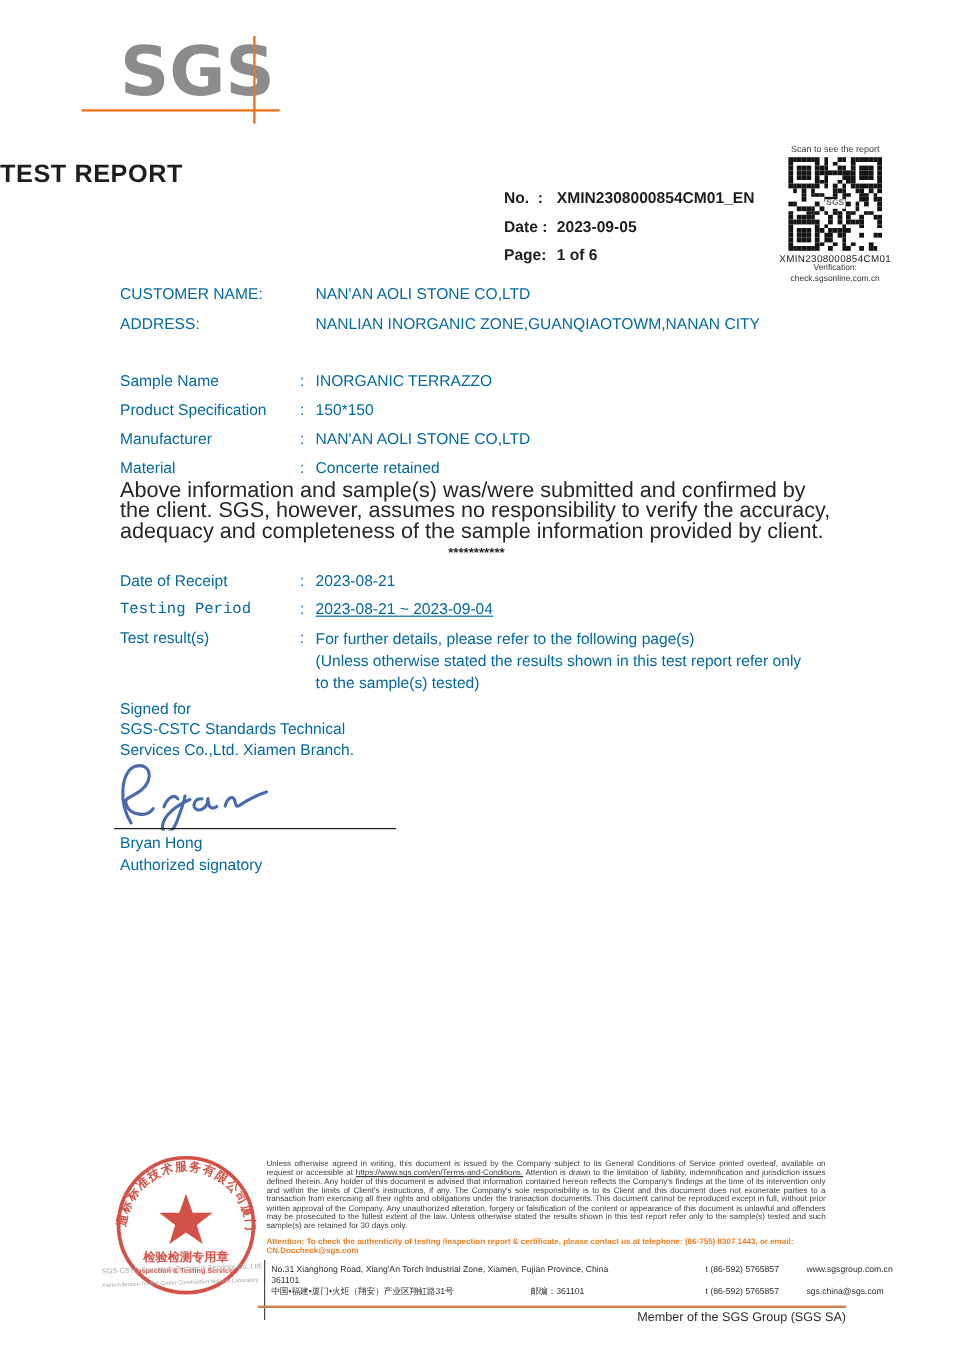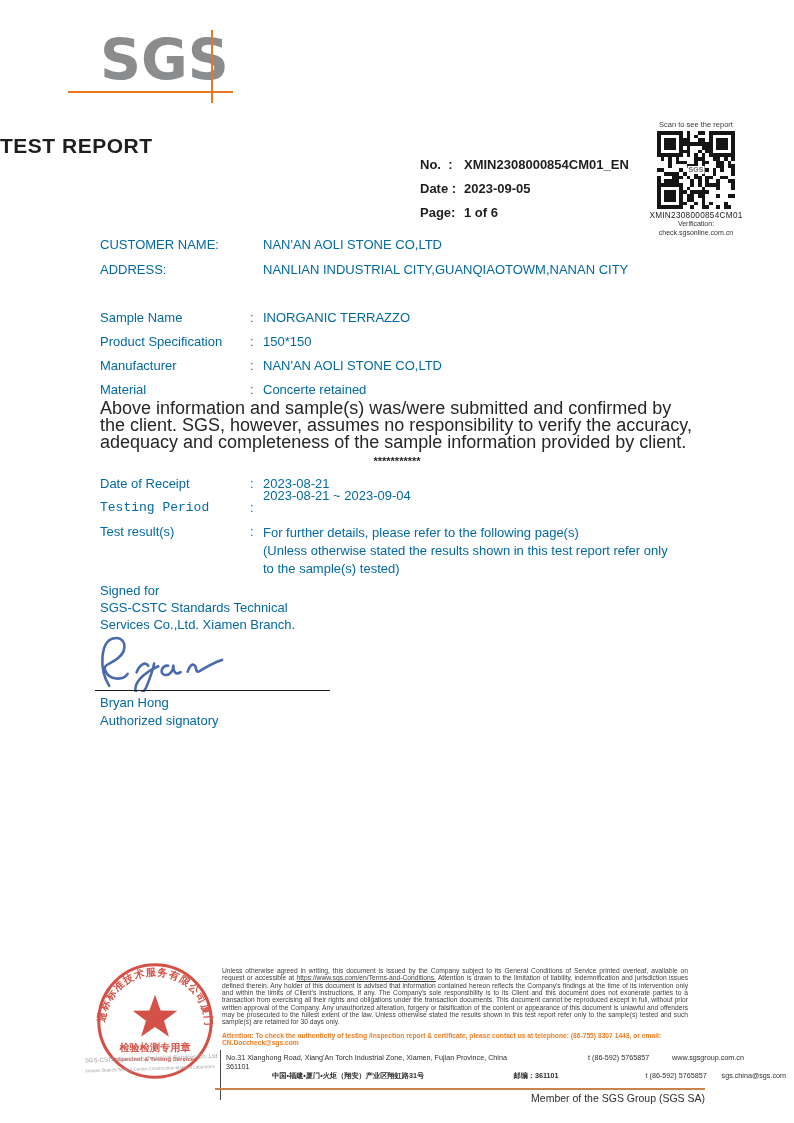--- a/index.html
+++ b/index.html
@@ -44,21 +44,21 @@
   .para{font-size:18px;line-height:17px;color:#262626;}
   .stars{font-size:11px;font-weight:bold;text-align:center;color:#262626;}
 
   .sig-line{height:1px;background:#1c1c1c;}
 
   
   .legal{font-size:6.7px;line-height:7.35px;color:#3c3c3c;text-align:justify;}
   .legal .underline{text-decoration:underline;}
   .attention{font-size:6.7px;line-height:7.35px;font-weight:bold;color:#ed7d23;}
   .addr-row{font-size:7.2px;color:#2d2d2d;display:flex;align-items:baseline;}
-  .addr-cn{font-weight:bold;margin-left:46px;}
+  .addr-cn{font-weight:normal;}
   .foot-vline{width:1px;background:#4a4a4a;}
   .foot-orange{height:2px;background:#c9834c;}
   .member{font-size:10.5px;color:#2d2d2d;}
   .gray-co{color:#a6a6a6;}
 </style>
 </head>
 <body>
 
 <div class="page">
 
@@ -533,21 +533,21 @@
     <div class="qr-verif">Verification:</div>
     <div class="qr-verif">check.sgsonline.com.cn</div>
   </div>
 
   <div>
     <span class="abs row13 lbl" style="top:237px;">CUSTOMER NAME:</span>
     <span class="abs row13 val" style="top:237px;">NAN'AN AOLI STONE CO,LTD</span>
   </div>
   <div>
     <span class="abs row13 lbl" style="top:262px;">ADDRESS:</span>
-    <span class="abs row13 val" style="top:262px;">NANLIAN INDUSTRIAL CITY,GUANQIAOTOWM,NANAN CITY</span>
+    <span class="abs row13 val" style="top:262px;">NANLIAN INORGANIC ZONE,GUANQIAOTOWM,NANAN CITY</span>
   </div>
 
   <div>
     <span class="abs row13 lbl" style="top:310px;">Sample Name</span>
     <span class="abs row13 col" style="top:310px;">:</span>
     <span class="abs row13 val" style="top:310px;">INORGANIC TERRAZZO</span>
   </div>
   <div>
     <span class="abs row13 lbl" style="top:334px;">Product Specification</span>
     <span class="abs row13 col" style="top:334px;">:</span>
@@ -569,21 +569,21 @@
   <div class="abs stars" style="left:0;top:455px;width:794px;">***********</div>
 
   <div>
     <span class="abs row13 lbl" style="top:476px;">Date of Receipt</span>
     <span class="abs row13 col" style="top:476px;">:</span>
     <span class="abs row13 val" style="top:476px;">2023-08-21</span>
   </div>
   <div>
     <span class="abs row13 lbl" style="top:500px;font-family:Liberation Mono, monospace;">Testing Period</span>
     <span class="abs row13 col" style="top:500px;">:</span>
-    <span class="abs row13 val" style="top:488px;">2023-08-21 ~ 2023-09-04</span>
+    <span class="abs row13 val" style="top:500px;text-decoration:underline;">2023-08-21 ~ 2023-09-04</span>
   </div>
   <div>
     <span class="abs row13 lbl" style="top:524px;">Test result(s)</span>
     <span class="abs row13 col" style="top:524px;">:</span>
     <span class="abs row13 val preline" style="top:524px;line-height:18px;">For further details, please refer to the following page(s)
 (Unless otherwise stated the results shown in this test report refer only
 to the sample(s) tested)</span>
   </div>
 
   <div class="abs row13" style="left:100px;top:582px;line-height:17px;">

